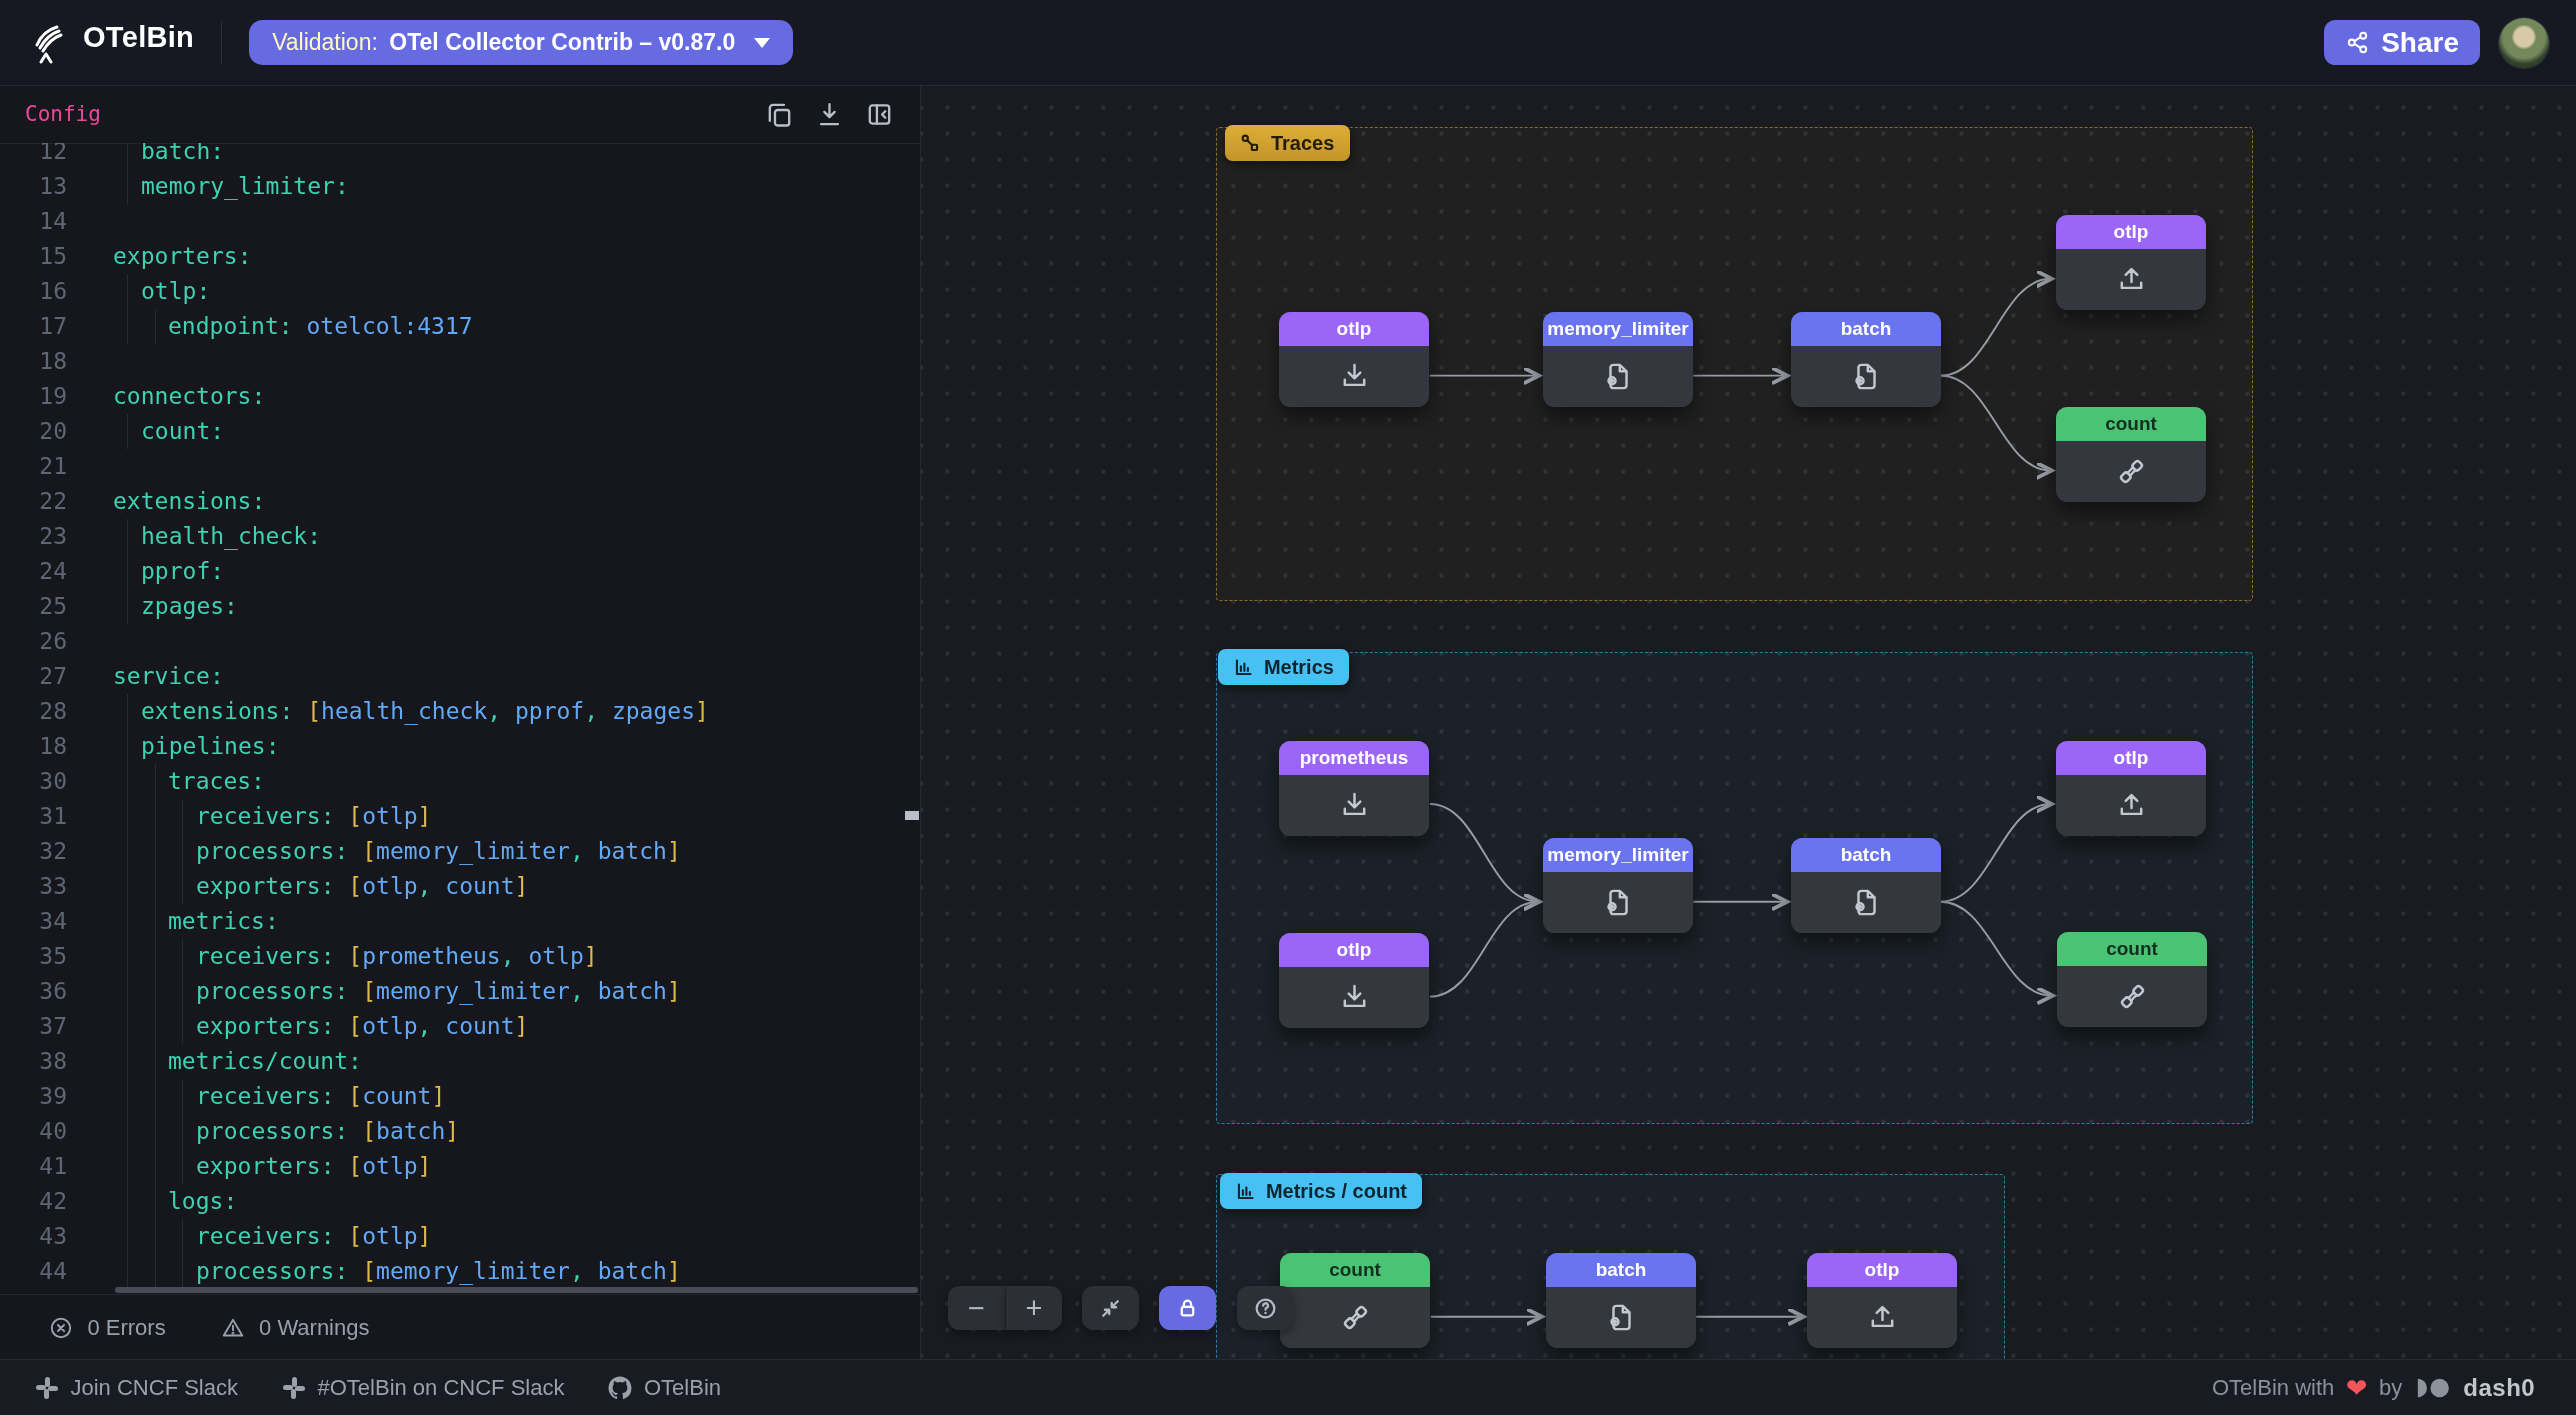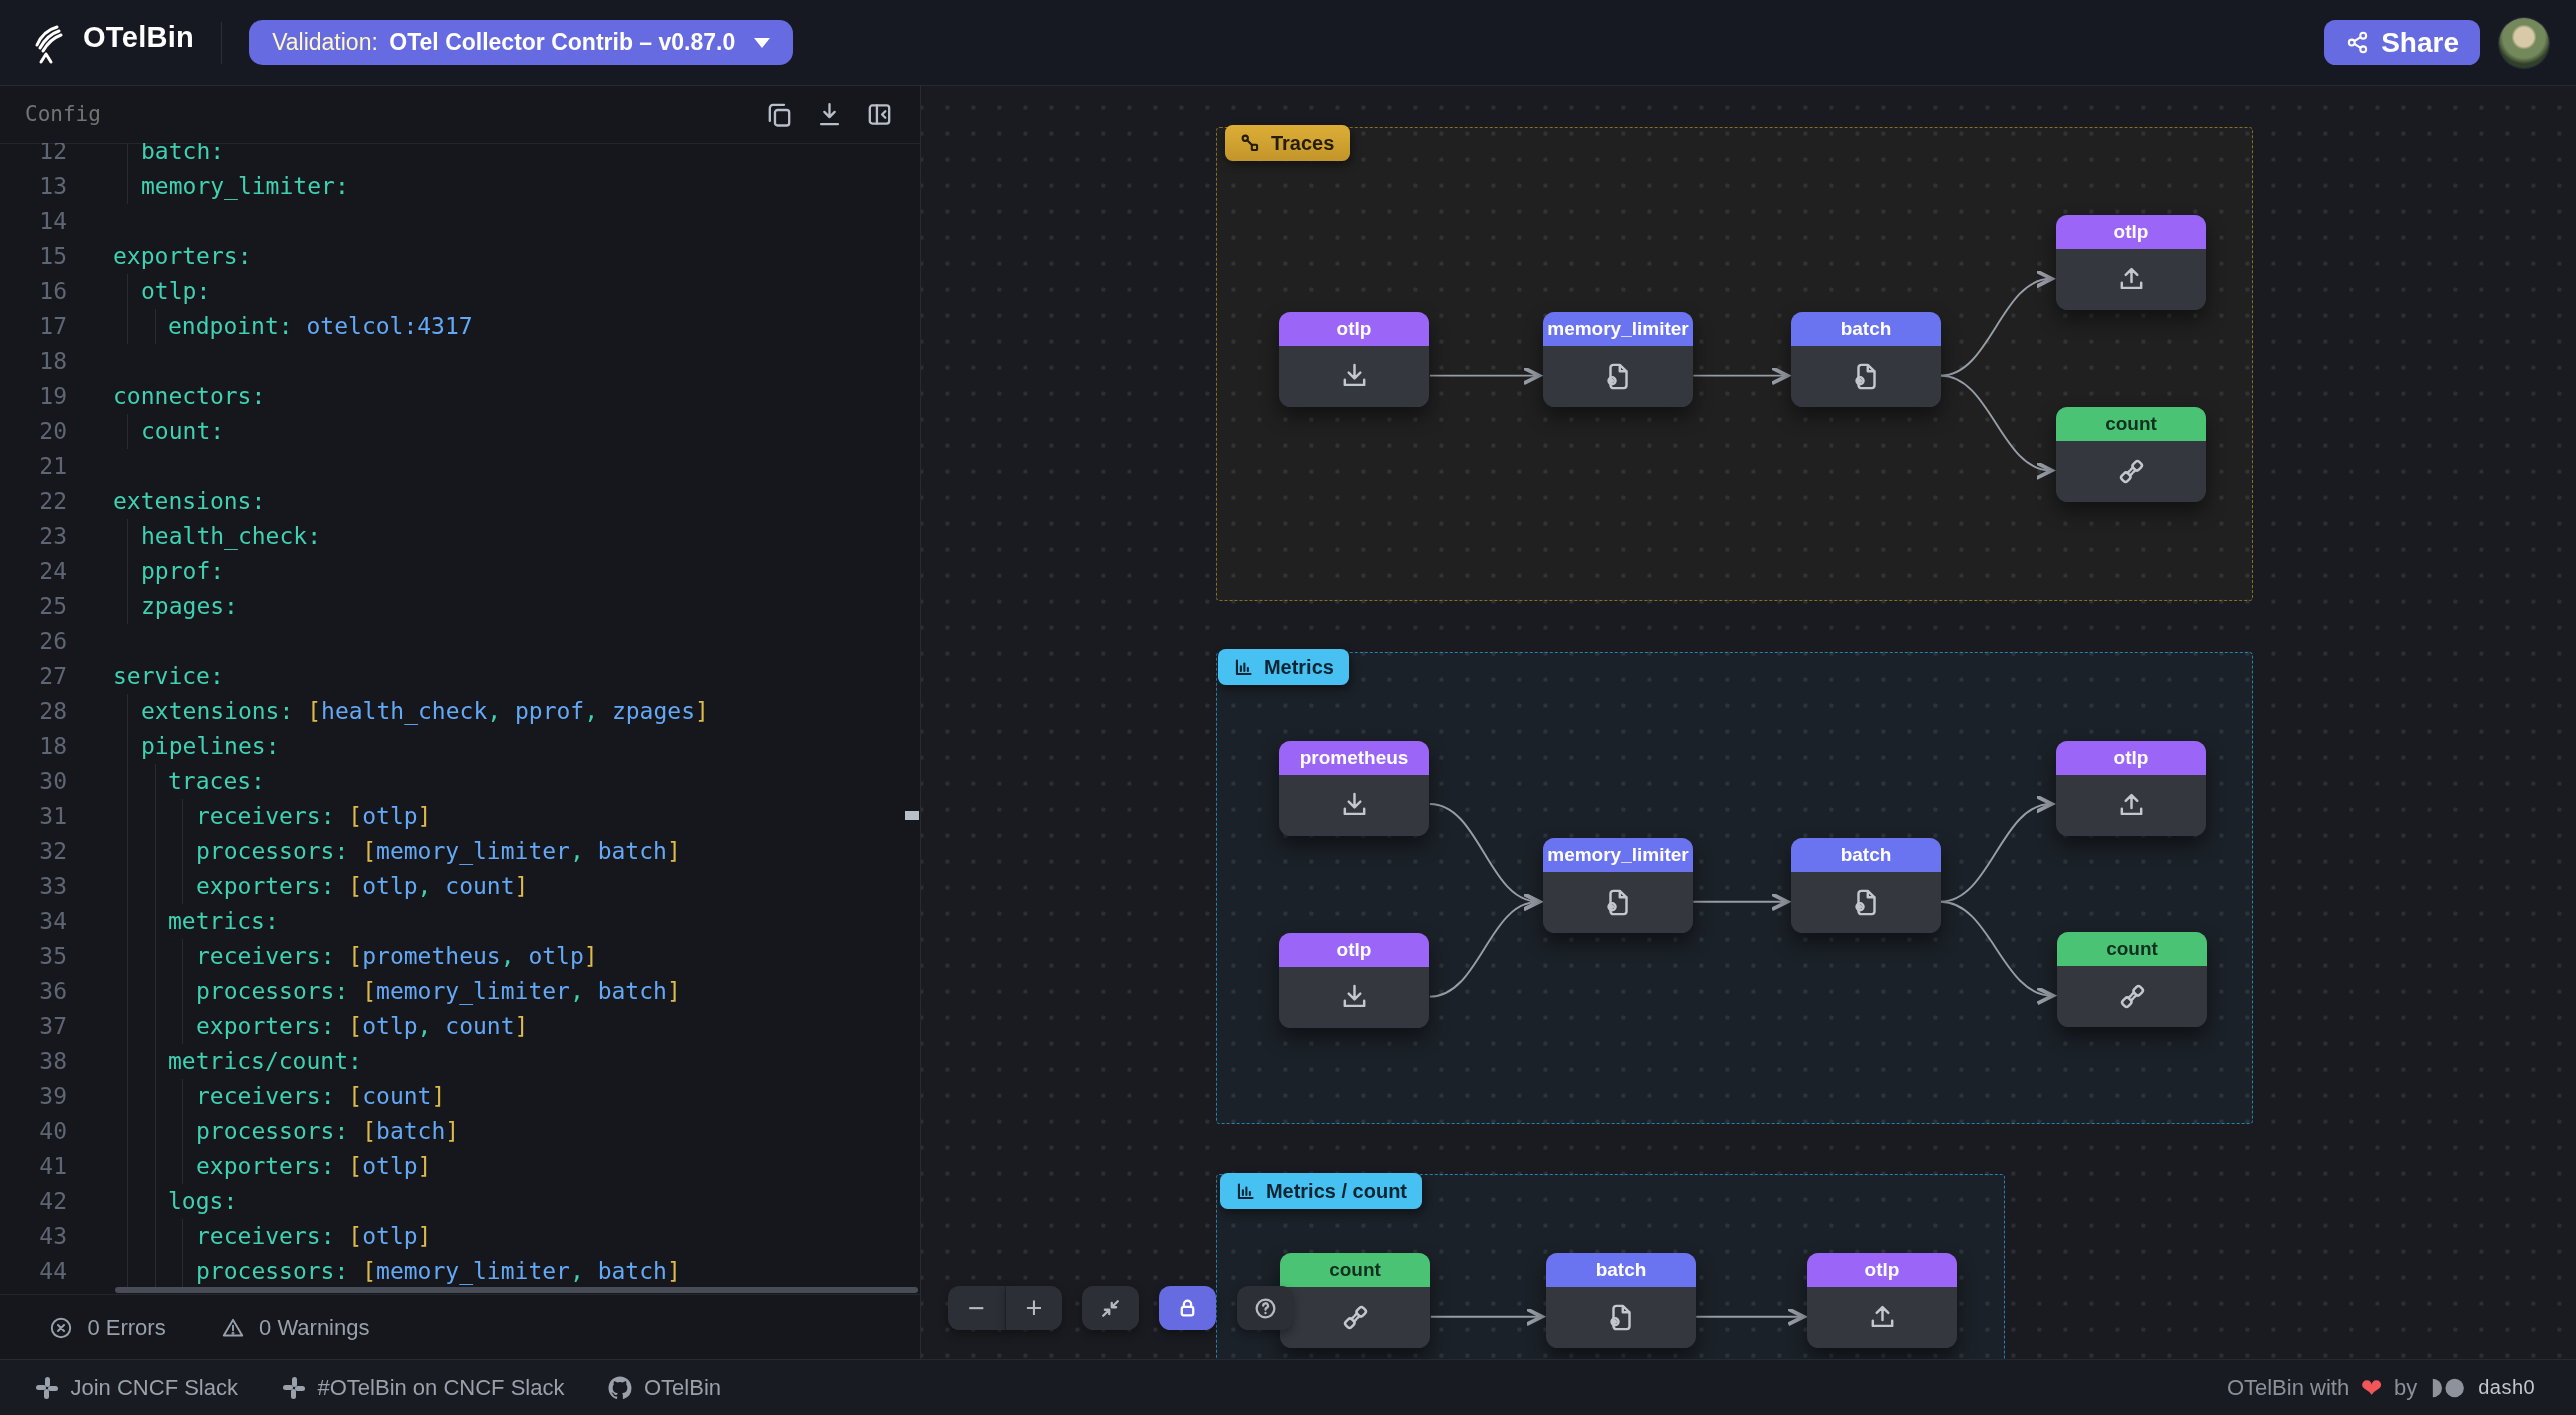--- a/index.html
+++ b/index.html
@@ -22,21 +22,21 @@
   .share-btn{height:45px;background:var(--accent);border-radius:11.5px;display:flex;align-items:center;
           gap:11.5px;padding:0 21px;font-size:28px;font-weight:700;color:#fff;cursor:pointer;}
   .avatar{width:50px;height:50px;border-radius:50%;
           background:radial-gradient(circle at 50% 38%, #d8c9a8 0 9.6px, #74895b 12.5px 21px, #31402a 27px);
           box-shadow:0 0 0 1px #2b2f3a;}
 
   
   .config-panel{position:absolute;top:85px;left:0;width:920px;bottom:55px;background:#15171d;
           border-right:1px solid #262a33;z-index:20;}
   .config-header{height:58px;display:flex;align-items:center;border-bottom:1px solid #23262e;padding:0 25px;}
-  .config-title{font-family:"DejaVu Sans Mono","Liberation Mono",monospace;font-size:21px;color:#737373;}
+  .config-title{font-family:"DejaVu Sans Mono","Liberation Mono",monospace;font-size:21px;color:#ec4899;}
   .config-tools{margin-left:auto;display:flex;gap:19px;align-items:center;}
   .tool-btn{width:31px;height:31px;cursor:pointer;color:#b9bfc8;}
   .tool-btn svg{width:31px;height:31px;stroke:#b9bfc8;stroke-width:1.8;fill:none;
           stroke-linecap:round;stroke-linejoin:round;}
 
   .editor{position:absolute;top:58px;bottom:65px;left:0;right:0;overflow:hidden;
           font-family:"DejaVu Sans Mono","Liberation Mono",monospace;font-size:23px;}
   .lines{margin-top:-8.6px;}
   .line{position:relative;height:35px;line-height:35px;white-space:pre;}
   .ln{position:absolute;left:0;top:0;width:67px;text-align:right;color:#5f6673;}
@@ -92,21 +92,21 @@
   .zoom-group .ctl:last-child{border-radius:0 11.5px 11.5px 0;}
 
   
   .footer{position:absolute;left:0;right:0;bottom:0;height:55px;background:#191b22;border-top:1px solid #262a33;
           display:flex;align-items:center;padding:0 35px;color:#9aa1ab;font-size:22px;z-index:40;}
   .flink{display:flex;align-items:center;gap:11.5px;margin-right:44px;cursor:pointer;}
   .flink svg{width:24px;height:24px;fill:#9aa1ab;}
   .crafted{margin-left:auto;display:flex;align-items:center;gap:11.5px;color:#8b919b;padding-right:5.8px;}
   .heart{color:#f2555a;font-size:26px;line-height:1;}
   .dash0-logo svg{width:38px;height:24px;display:block;}
-  .dash0-text{color:#c2c6cd;font-weight:400;font-size:20px;letter-spacing:0.5px;}
+  .dash0-text{color:#c2c6cd;font-weight:700;font-size:24px;letter-spacing:0.5px;}
 </style>
 </head>
 <body>
 
 <div class="app">
 
   <header class="topbar">
     <div class="brand">
       <svg width="44" height="44" viewBox="0 0 44 44">
         <g stroke="#ffffff" stroke-width="3" stroke-linecap="round" fill="none">

